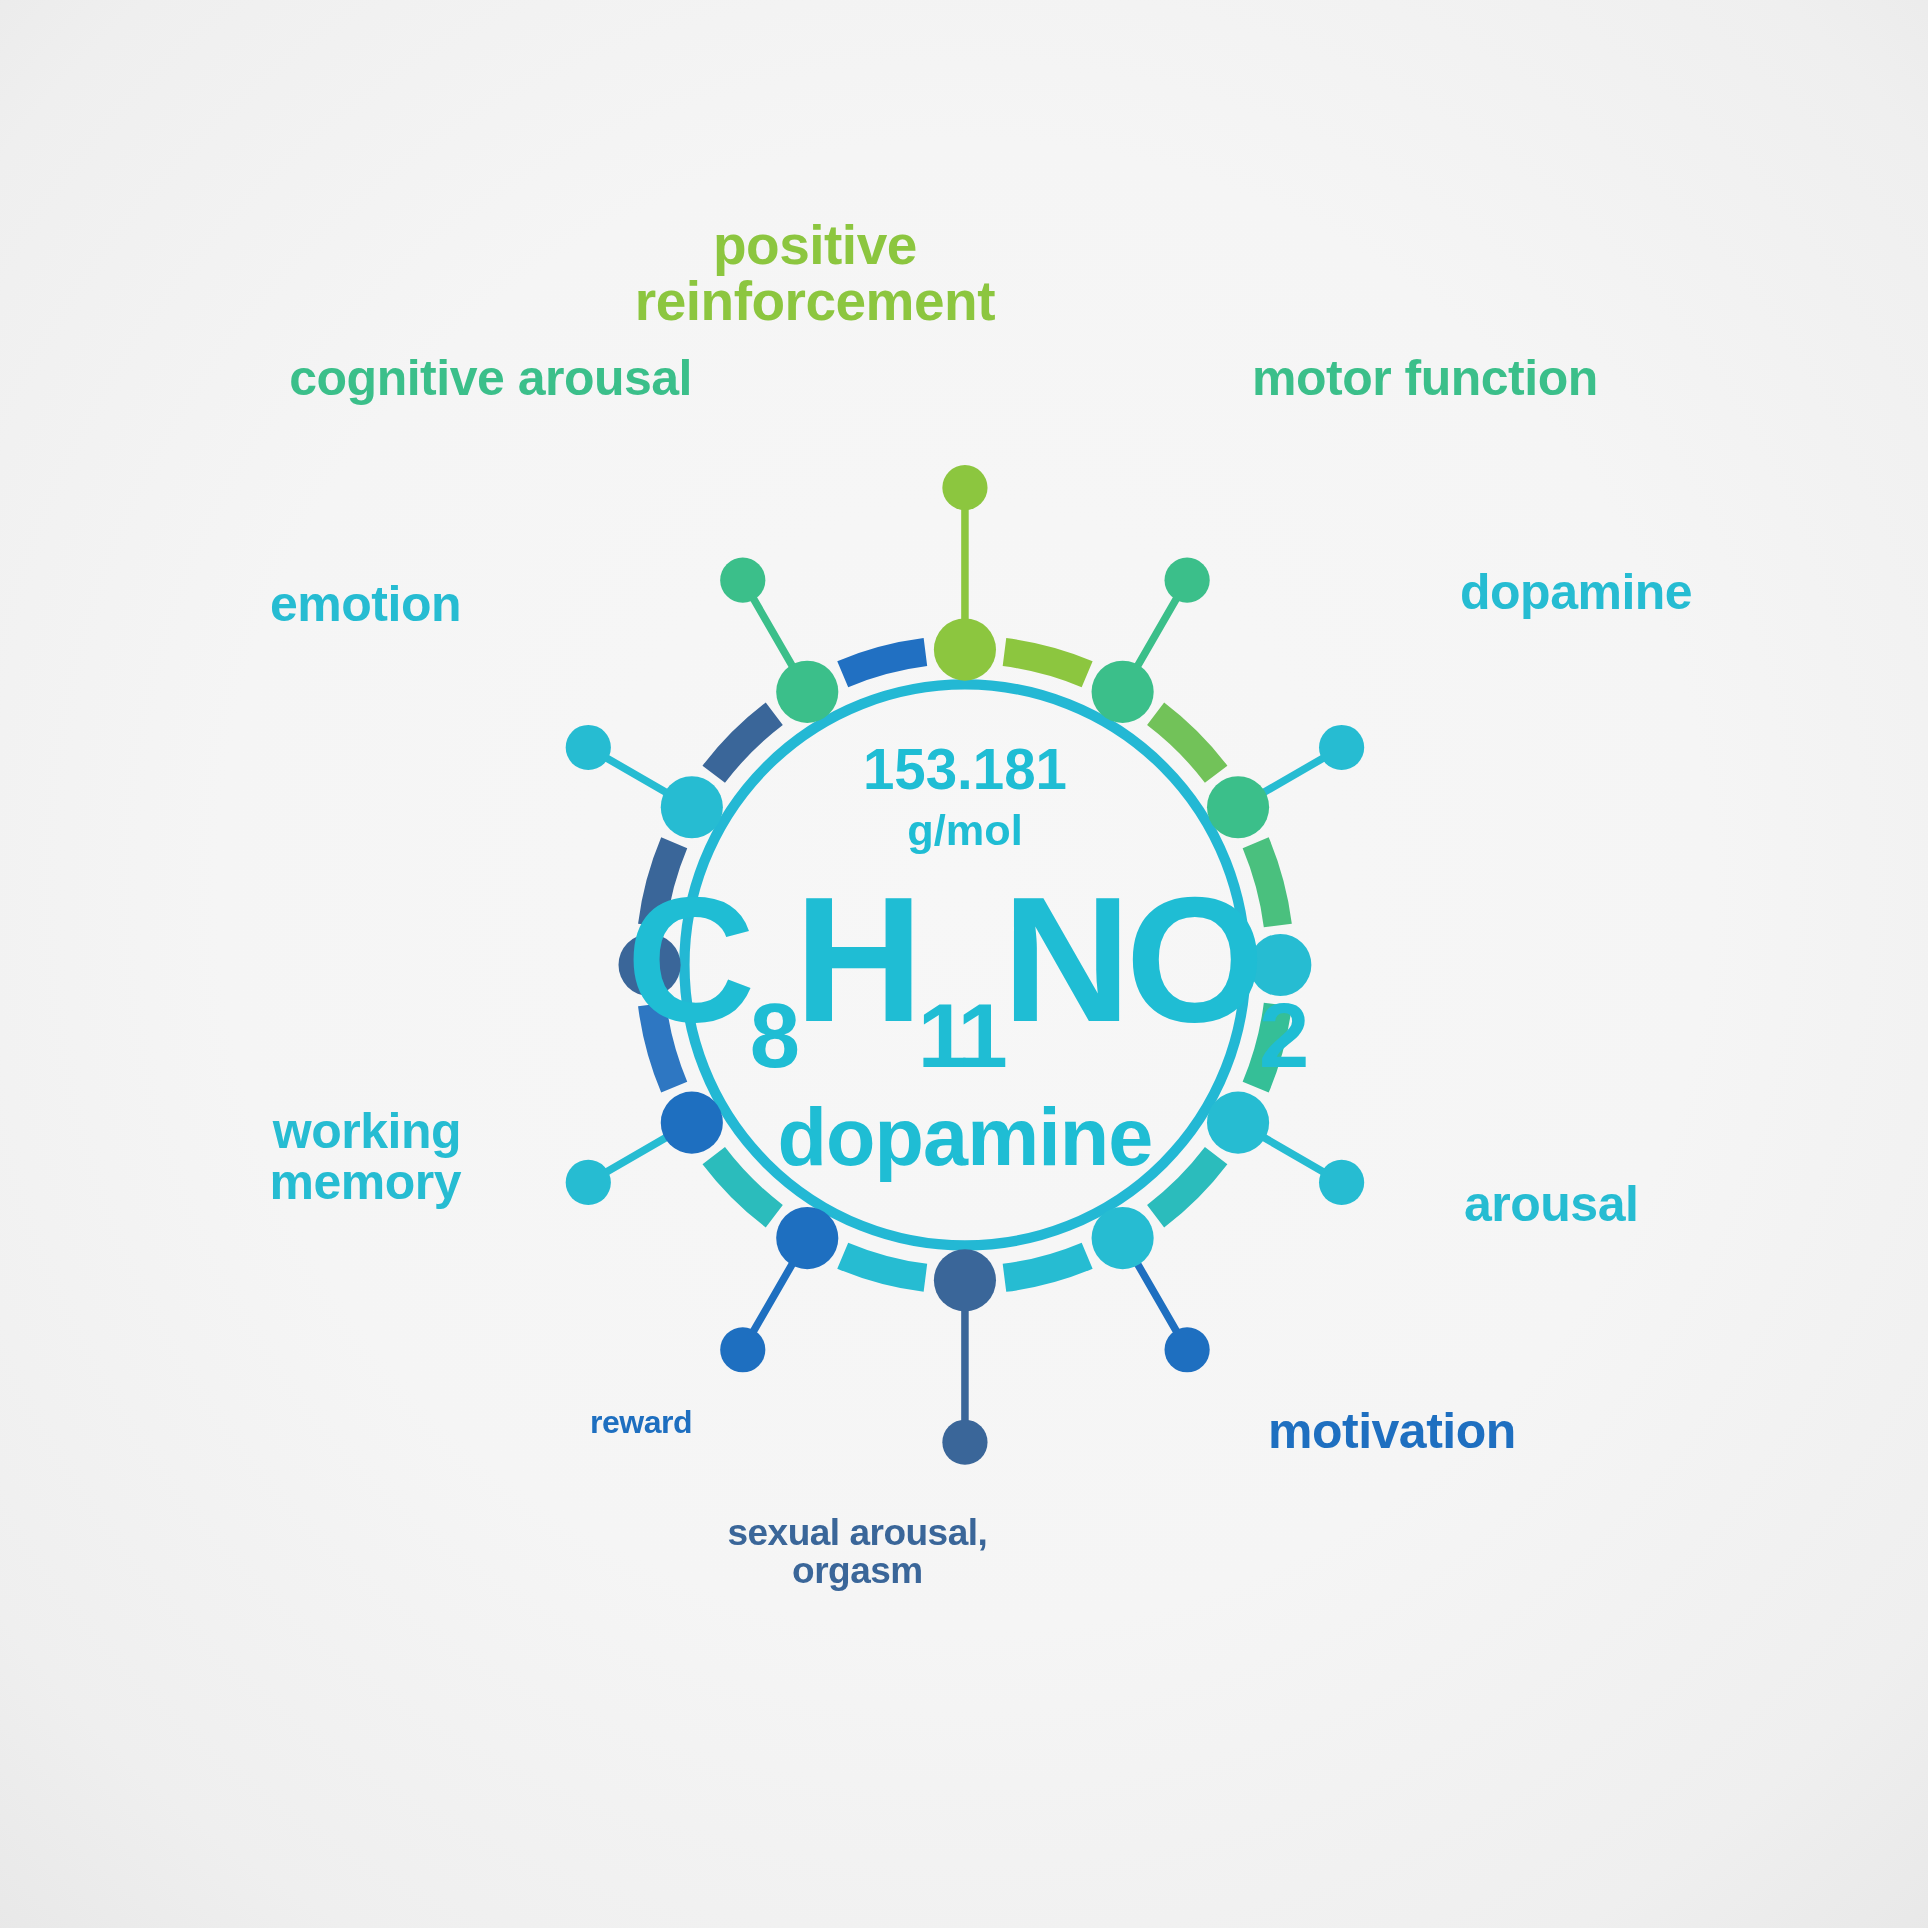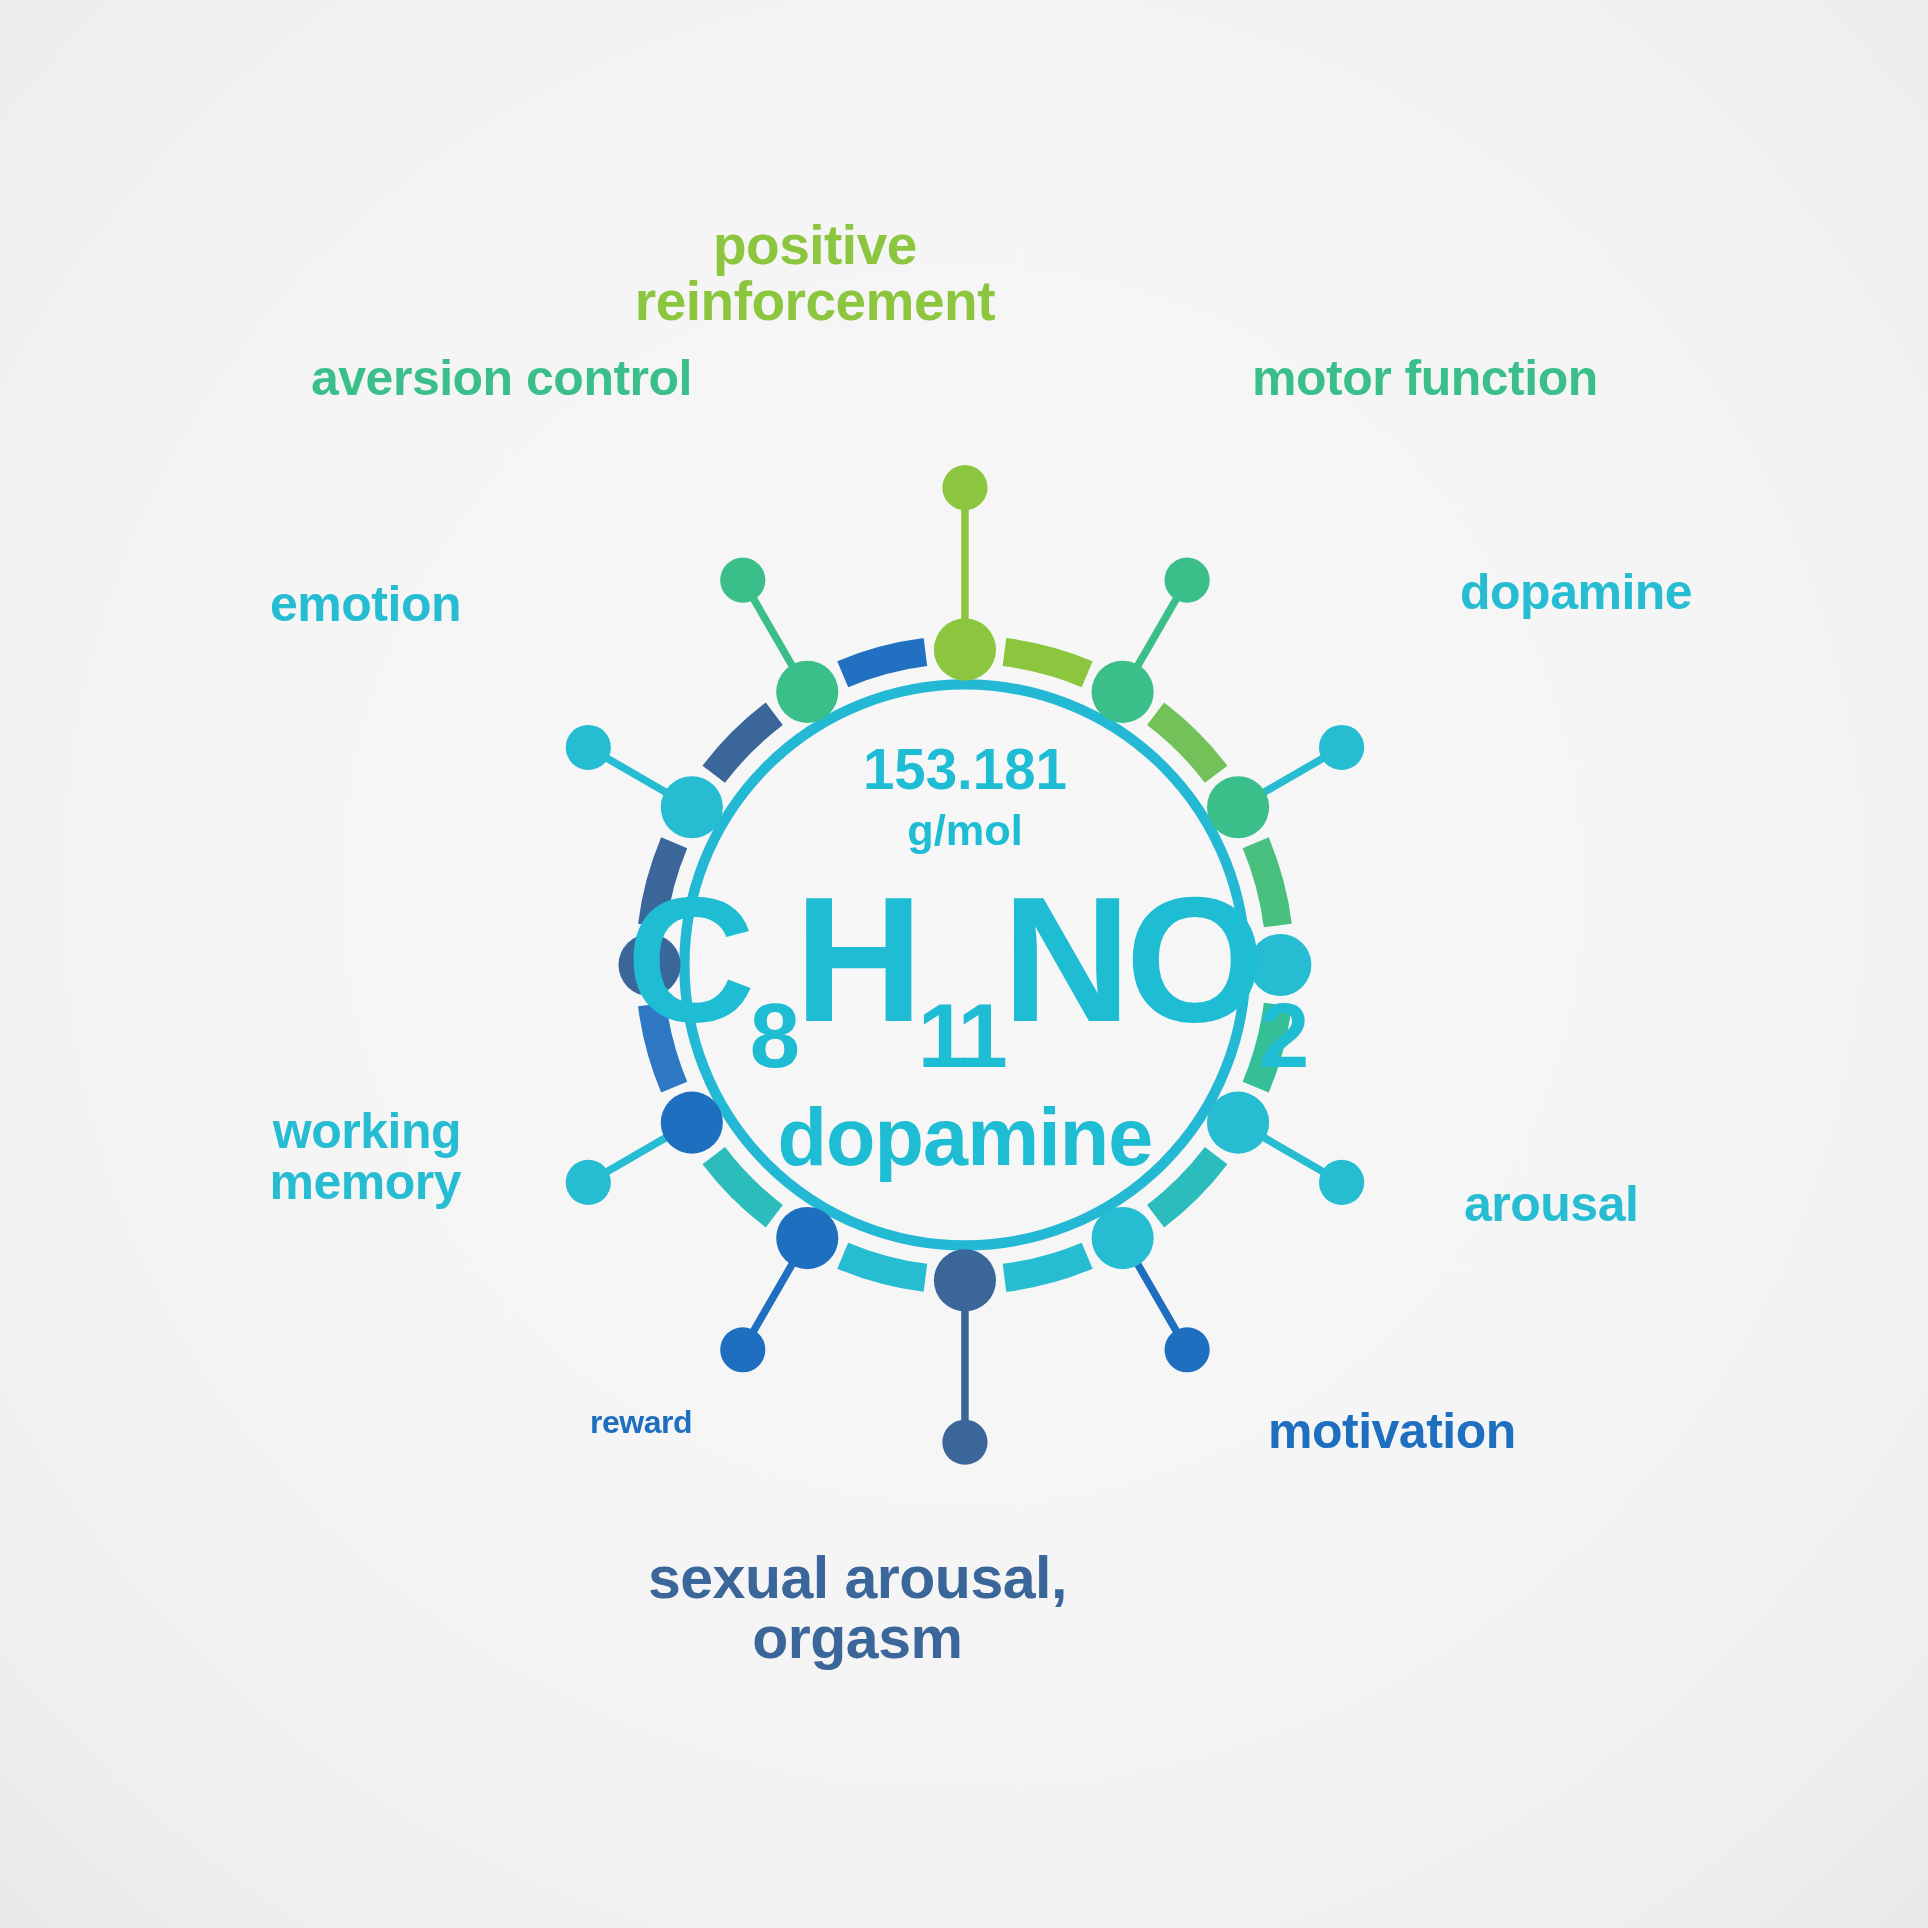--- a/index.html
+++ b/index.html
@@ -112,23 +112,23 @@
     </g>
   </svg>
 
   <div id="labels">
       <div class="lbl lbl-center" style="color: rgb(140, 198, 63); font-size: 55px; top: 217px; left: 0px; width: 1628px; transform: translateX(0.9px);">positive
 reinforcement</div>
       <div class="lbl lbl-left" style="color: rgb(59, 191, 138); font-size: 50px; top: 353px; left: 1252px;">motor function</div>
       <div class="lbl lbl-left" style="color: rgb(38, 188, 210); font-size: 50px; top: 567px; left: 1460px;">dopamine</div>
       <div class="lbl lbl-left" style="color: rgb(38, 188, 210); font-size: 50px; top: 1139px; left: 1464px; margin-top: 40px;">arousal</div>
       <div class="lbl lbl-left" style="color: rgb(30, 111, 192); font-size: 50px; top: 1406px; left: 1268px;">motivation</div>
-      <div class="lbl lbl-center" style="color: rgb(58, 102, 153); font-size: 59px; top: 1548px; left: 0px; width: 1713px; transform: translateX(0.9px);">sexual arousal,
+      <div class="lbl lbl-center" style="color: rgb(58, 102, 153); font-size: 37px; top: 1514px; left: 0px; width: 1713px; transform: translateX(0.9px);">sexual arousal,
 orgasm</div>
       <div class="lbl lbl-right" style="color: rgb(30, 111, 192); font-size: 32px; top: 1406px; left: 0px; width: 692px;">reward</div>
       <div class="lbl lbl-right" style="color: rgb(38, 188, 210); font-size: 50px; top: 1106px; left: 0px; width: 461px;">working
 memory</div>
       <div class="lbl lbl-right" style="color: rgb(38, 188, 210); font-size: 50px; top: 567px; left: 0px; width: 461px; margin-top: 12px;">emotion</div>
-      <div class="lbl lbl-right" style="color: rgb(59, 191, 138); font-size: 50px; top: 353px; left: 0px; width: 692px;">aversion control</div>
+      <div class="lbl lbl-right" style="color: rgb(59, 191, 138); font-size: 50px; top: 353px; left: 0px; width: 692px;">cognitive arousal</div>
     </div>
 
 </div>
 
 
 </body></html>

